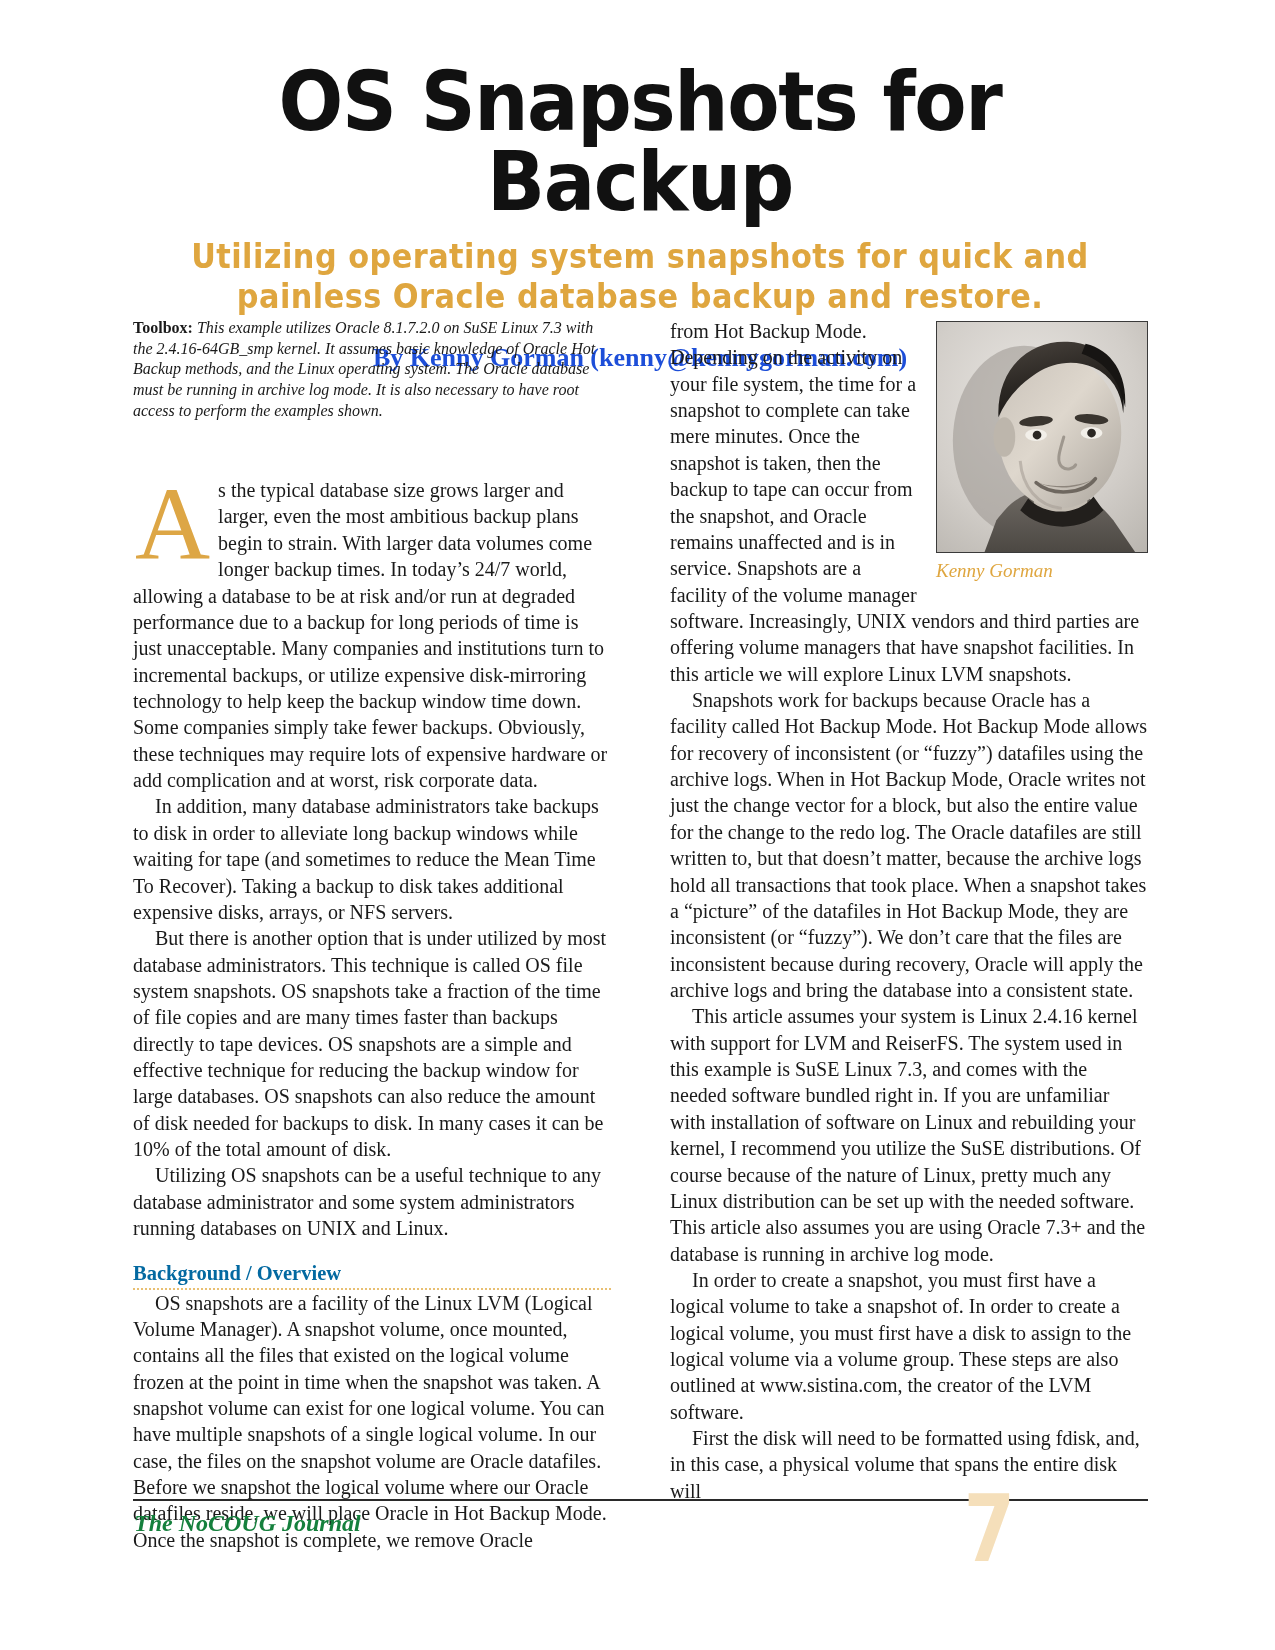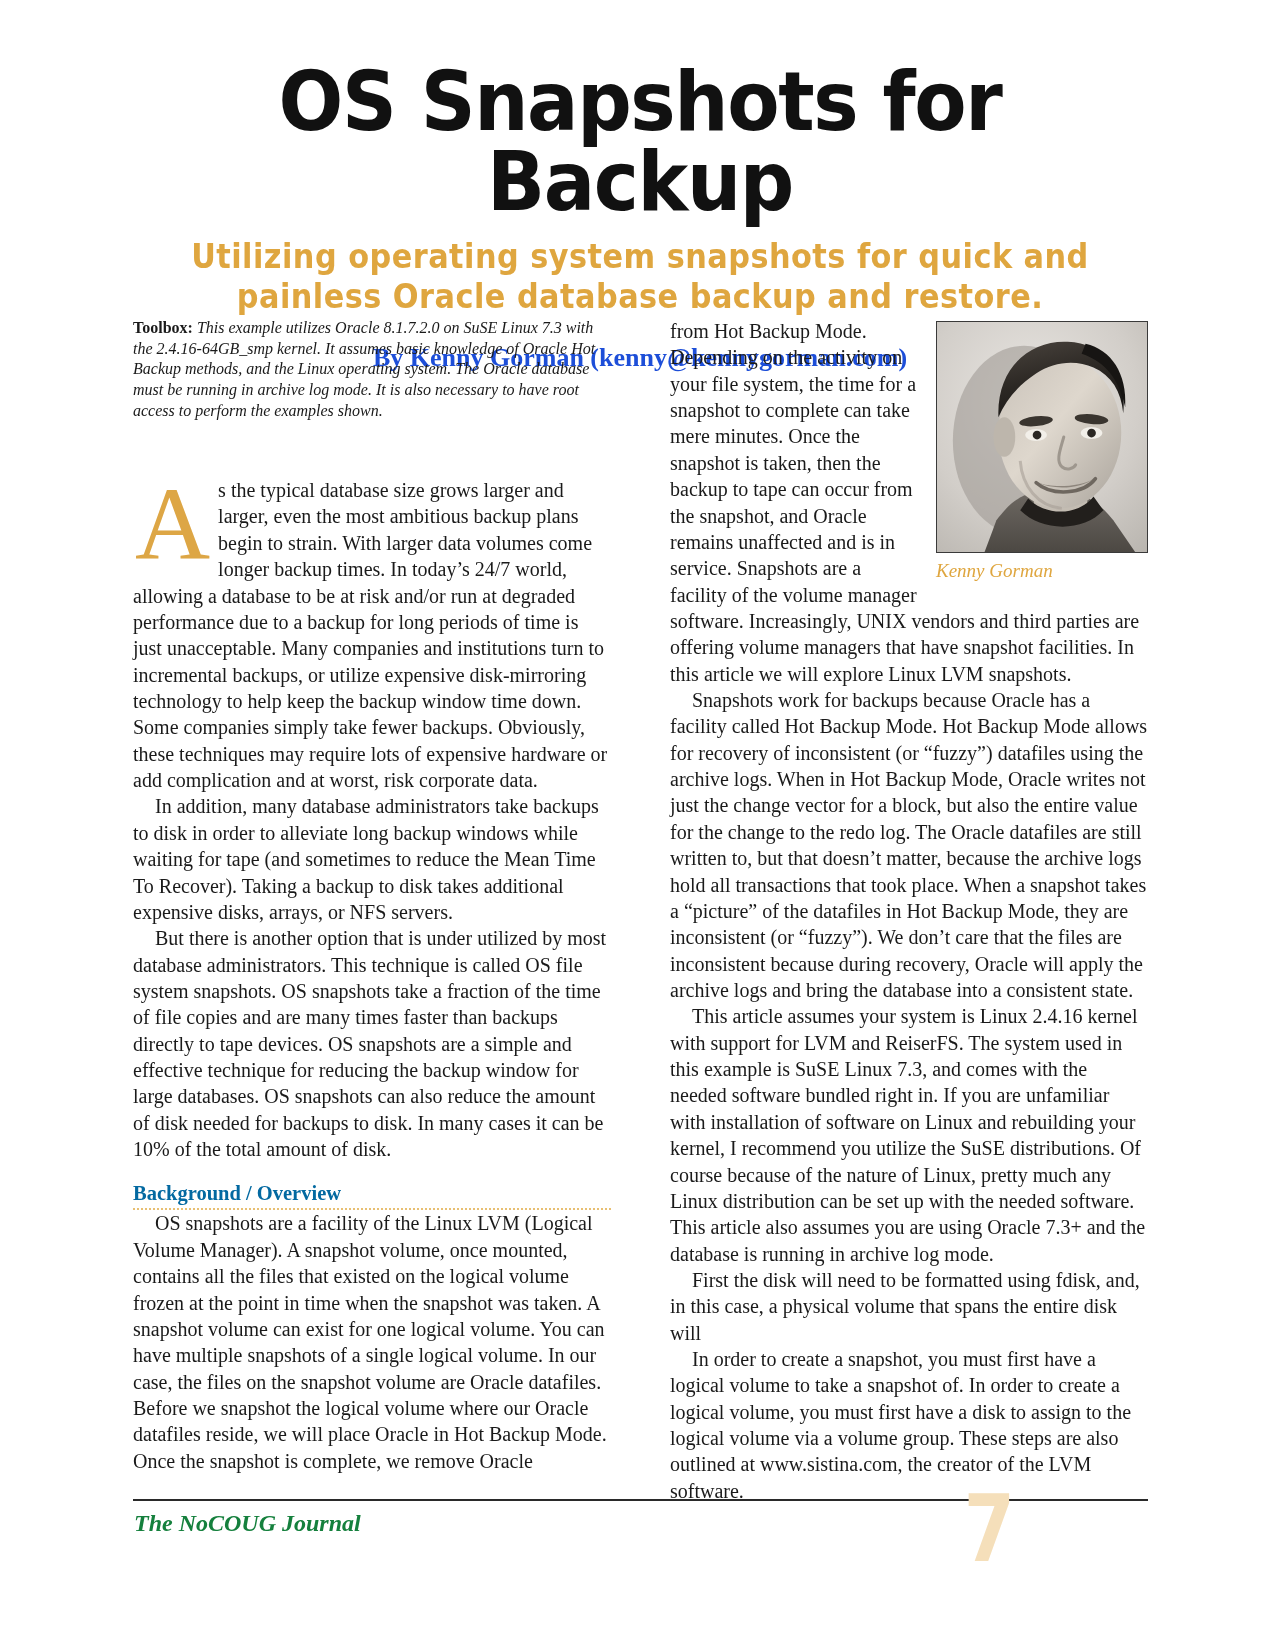--- a/index.html
+++ b/index.html
@@ -187,20 +187,21 @@
 
       <p class="toolbox"><b>Toolbox:</b><span> This example utilizes Oracle 8.1.7.2.0 on SuSE Linux 7.3 with the 2.4.16-64GB_smp kernel. It assumes basic knowledge of Oracle Hot Backup methods, and the Linux operating system. The Oracle database must be running in archive log mode. It is also necessary to have root access to perform the examples shown.</span></p>
 
       <div class="dropcap-wrap">
         <span class="dropcap">A</span>
         <p class="noindent">s the typical database size grows larger and larger, even the most ambitious backup plans begin to strain. With larger data volumes come longer backup times. In today’s 24/7 world, allowing a database to be at risk and/or run at degraded performance due to a backup for long periods of time is just unacceptable. Many companies and institutions turn to incremental backups, or utilize expensive disk-mirroring technology to help keep the backup window time down. Some companies simply take fewer backups. Obviously, these techniques may require lots of expensive hardware or add complication and at worst, risk corporate data.</p>
       </div>
 
       <p>In addition, many database administrators take backups to disk in order to alleviate long backup windows while waiting for tape (and sometimes to reduce the Mean Time To Recover). Taking a backup to disk takes additional expensive disks, arrays, or NFS servers.</p>
       <p>But there is another option that is under utilized by most database administrators. This technique is called OS file system snapshots. OS snapshots take a fraction of the time of file copies and are many times faster than backups directly to tape devices. OS snapshots are a simple and effective technique for reducing the backup window for large databases. OS snapshots can also reduce the amount of disk needed for backups to disk. In many cases it can be 10% of the total amount of disk.</p>
+      <p>Utilizing OS snapshots can be a useful technique to any database administrator and some system administrators running databases on UNIX and Linux.</p>
 
       <div class="section-head">Background / Overview</div>
 
       <p>OS snapshots are a facility of the Linux LVM (Logical Volume Manager). A snapshot volume, once mounted, contains all the files that existed on the logical volume frozen at the point in time when the snapshot was taken. A snapshot volume can exist for one logical volume. You can have multiple snapshots of a single logical volume. In our case, the files on the snapshot volume are Oracle datafiles. Before we snapshot the logical volume where our Oracle datafiles reside, we will place Oracle in Hot Backup Mode. Once the snapshot is complete, we remove Oracle</p>
     </div>
 
     <div class="col col-right">
 
       <div class="photo-block">
         <div class="photo">
@@ -259,22 +260,22 @@
           </svg>
         </div>
         <div class="photo-caption">Kenny Gorman</div>
       </div>
 
       <p class="noindent">from Hot Backup Mode. Depending on the activity on your file system, the time for a snapshot to complete can take mere minutes. Once the snapshot is taken, then the backup to tape can occur from the snapshot, and Oracle remains unaffected and is in service. Snapshots are a facility of the volume manager software. Increasingly, UNIX vendors and third parties are offering volume managers that have snapshot facilities. In this article we will explore Linux LVM snapshots.</p>
       <p>Snapshots work for backups because Oracle has a facility called Hot Backup Mode. Hot Backup Mode allows for recovery of inconsistent (or “fuzzy”) datafiles using the archive logs. When in Hot Backup Mode, Oracle writes not just the change vector for a block, but also the entire value for the change to the redo log. The Oracle datafiles are still written to, but that doesn’t matter, because the archive logs hold all transactions that took place. When a snapshot takes a “picture” of the datafiles in Hot Backup Mode, they are inconsistent (or “fuzzy”). We don’t care that the files are inconsistent because during recovery, Oracle will apply the archive logs and bring the database into a consistent state.</p>
       <p>This article assumes your system is Linux 2.4.16 kernel with support for LVM and ReiserFS. The system used in this example is SuSE Linux 7.3, and comes with the needed software bundled right in. If you are unfamiliar with installation of software on Linux and rebuilding your kernel, I recommend you utilize the SuSE distributions. Of course because of the nature of Linux, pretty much any Linux distribution can be set up with the needed software. This article also assumes you are using Oracle 7.3+ and the database is running in archive log mode.</p>
 
 
+      <p>In order to create a snapshot, you must first have a logical volume to take a snapshot of. In order to create a logical volume, you must first have a disk to assign to the logical volume via a volume group. These steps are also outlined at www.sistina.com, the creator of the LVM software.</p>
       <p>First the disk will need to be formatted using fdisk, and, in this case, a physical volume that spans the entire disk will</p>
-      <p>In order to create a snapshot, you must first have a logical volume to take a snapshot of. In order to create a logical volume, you must first have a disk to assign to the logical volume via a volume group. These steps are also outlined at www.sistina.com, the creator of the LVM software.</p>
     </div>
   </div>
 
   <div class="footer-rule"></div>
   <div class="footer-journal">The NoCOUG Journal</div>
   <div class="page-number">7</div>
 
 </div>
 
 </body></html>

